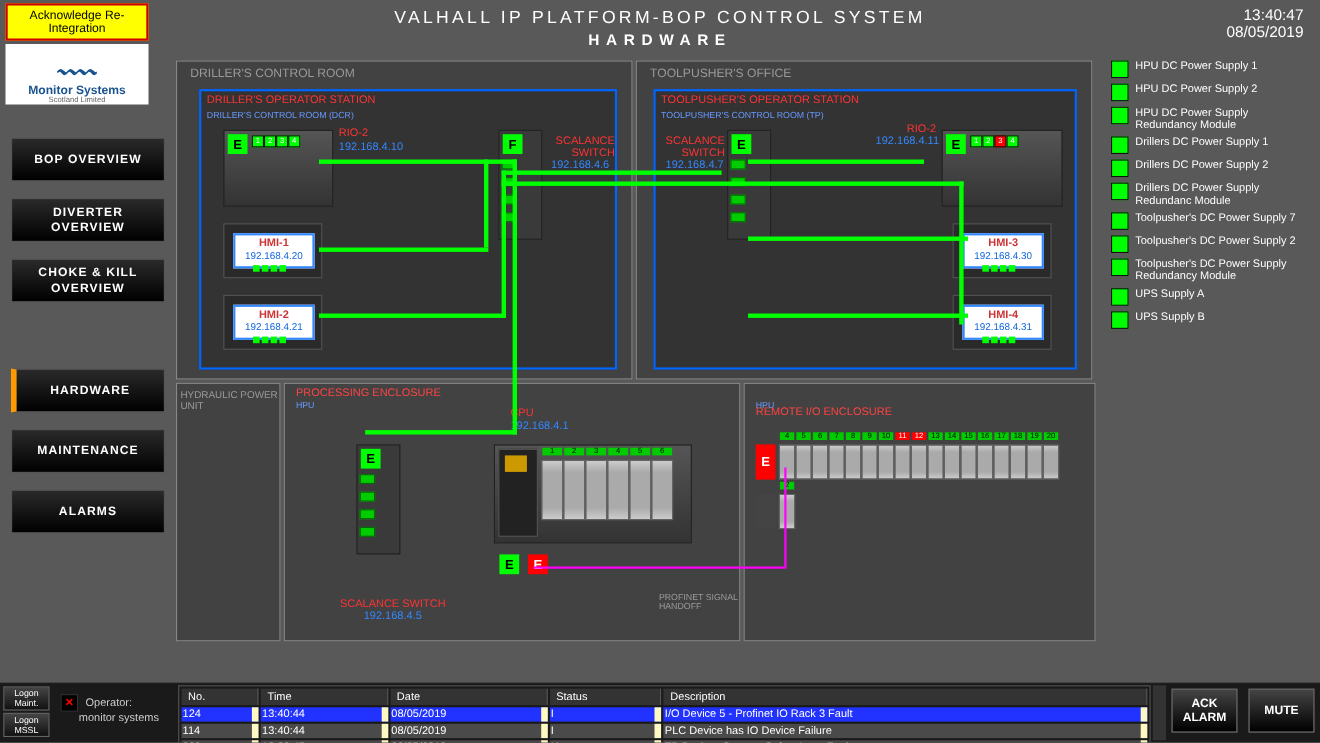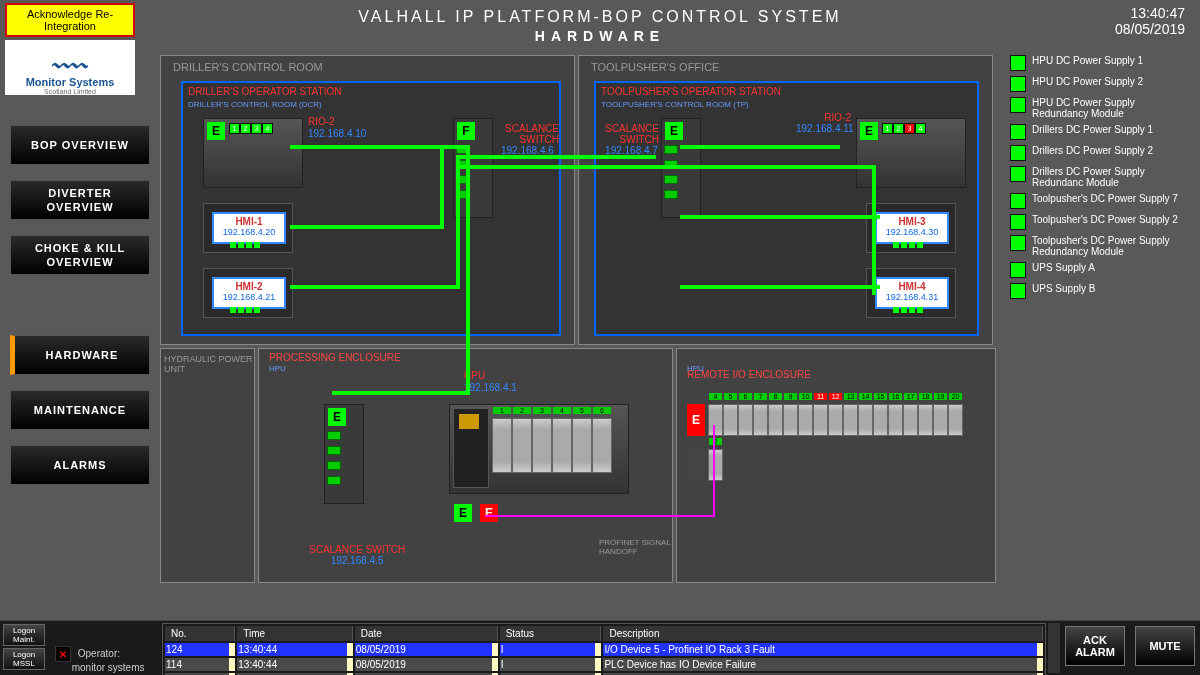--- a/index.html
+++ b/index.html
@@ -58,21 +58,21 @@
   .scalance-port { width: 14px; height: 9px; background: #00cc00; border: 1px solid #076607; margin: 2px; display:inline-block; }
   
   .wire { position: absolute; background: #00ff00; }
   .wire.h { height: 4px; }
   .wire.v { width: 4px; }
   .wire.m { background: #ff00ff; }
   
   .footer { position: absolute; bottom: 0; left: 0; right: 0; height: 55px; background: #1a1a1a; border-top: 1px solid #444; display: flex; }
   .logon-btns { width: 50px; padding: 3px; }
   .logon-btn { display: block; width: 42px; height: 22px; background: linear-gradient(#444,#111); border: 1px solid #666; color: #fff; font-size: 8px; margin-bottom: 2px; cursor: pointer; }
-  .operator { width: 110px; padding: 25px 5px; font-size: 10px; color: #ccc; }
+  .operator { width: 110px; padding: 10px 5px; font-size: 10px; color: #ccc; }
   .op-x { display: inline-block; width: 16px; height: 16px; background: #000; color: #ff0000; font-weight: bold; text-align: center; line-height: 16px; border: 1px solid #333; margin-right: 4px; vertical-align: middle; }
   .alarm-table { flex: 1; font-size: 10px; border: 1px solid #555; margin: 2px; }
   .alarm-table th { background: #333; padding: 2px 6px; text-align: left; border-right: 1px solid #555; font-weight: normal; }
   .alarm-table td { padding: 1px 1px; border-right: 6px solid #fef9c3; }
   .alarm-row-sel { background: #2233ff; }
   .alarm-row { background: #4a4a4a; }
   .ack-alarm { width: 60px; height: 40px; margin: 5px; background: linear-gradient(#444,#000); border: 1px solid #777; color: #fff; font-weight: bold; font-size: 11px; cursor: pointer; }
   
   .small-label { font-size: 8px; color: #999; position: absolute; }
 </style>

